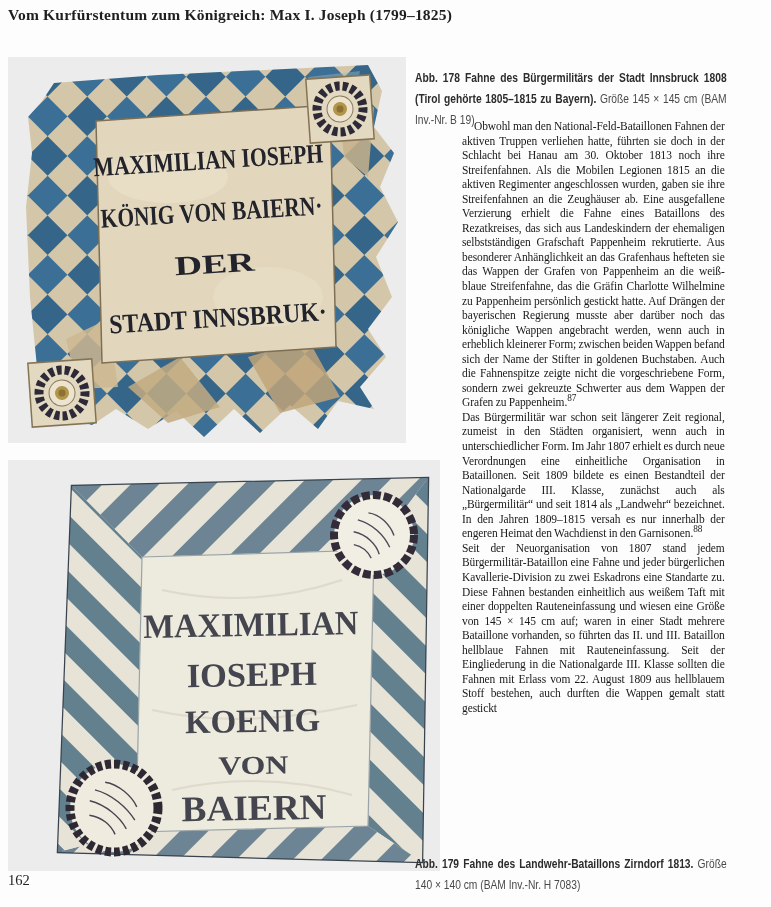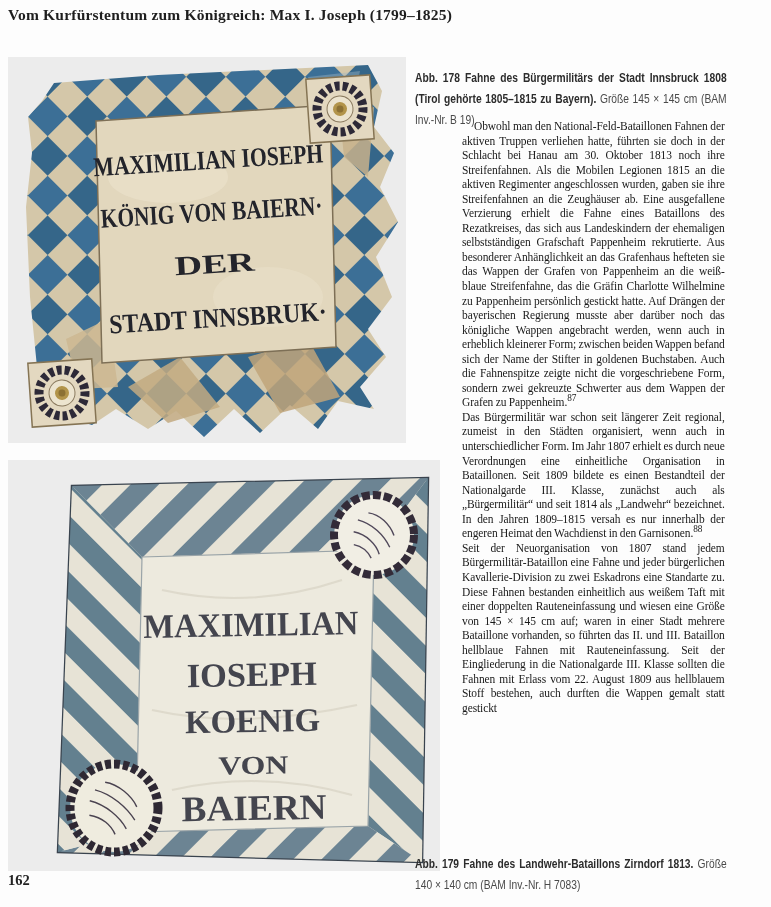--- a/index.html
+++ b/index.html
@@ -28,21 +28,21 @@
     position:absolute;left:462px;top:119px;width:284px;
     transform:scaleX(.925);transform-origin:left top;
     font-family:"Liberation Serif",serif;font-size:12.4px;line-height:14.55px;
     text-align:justify;color:#181818;letter-spacing:-.1px;word-spacing:-.4px;
   }
   .bodycol p{margin:0;}
   .bodycol p.indent{text-indent:13px;}
   .bodycol sup{font-size:10px;line-height:0;vertical-align:super;}
   .pagenum{
     position:absolute;left:8px;top:872px;
-    font-family:"Liberation Serif",serif;font-weight:bold;font-size:14.5px;color:#222;
+    font-family:"Liberation Serif",serif;font-weight:normal;font-size:14.5px;color:#222;
   }
   svg{display:block;}
 </style>
 </head>
 <body>
 
 <div class="page">
 
   <div class="running-head">Vom Kurfürstentum zum Königreich: Max I. Joseph (1799–1825)</div>
 

